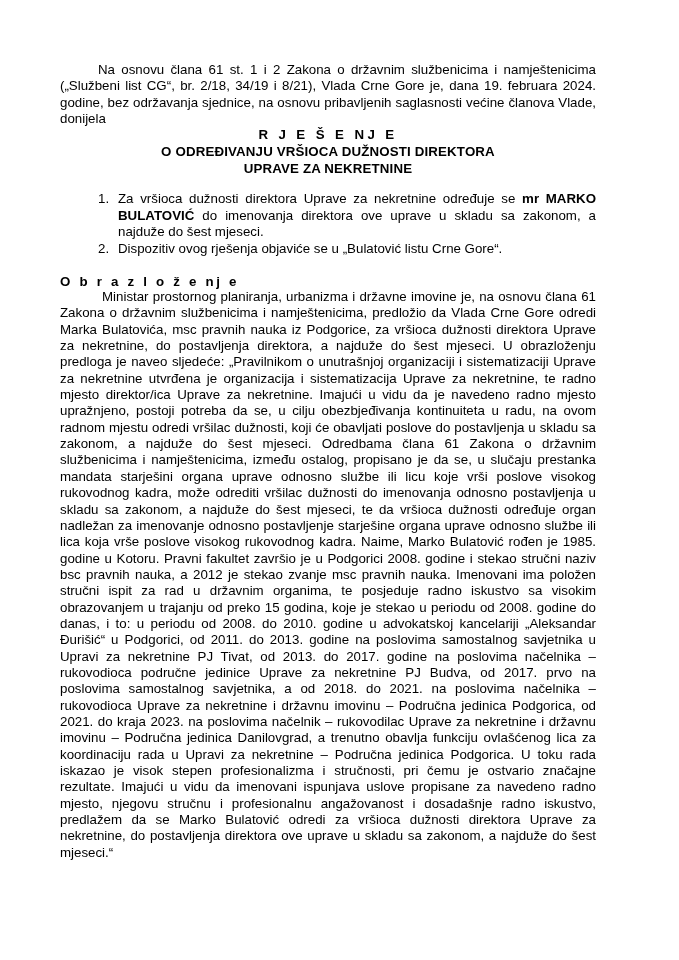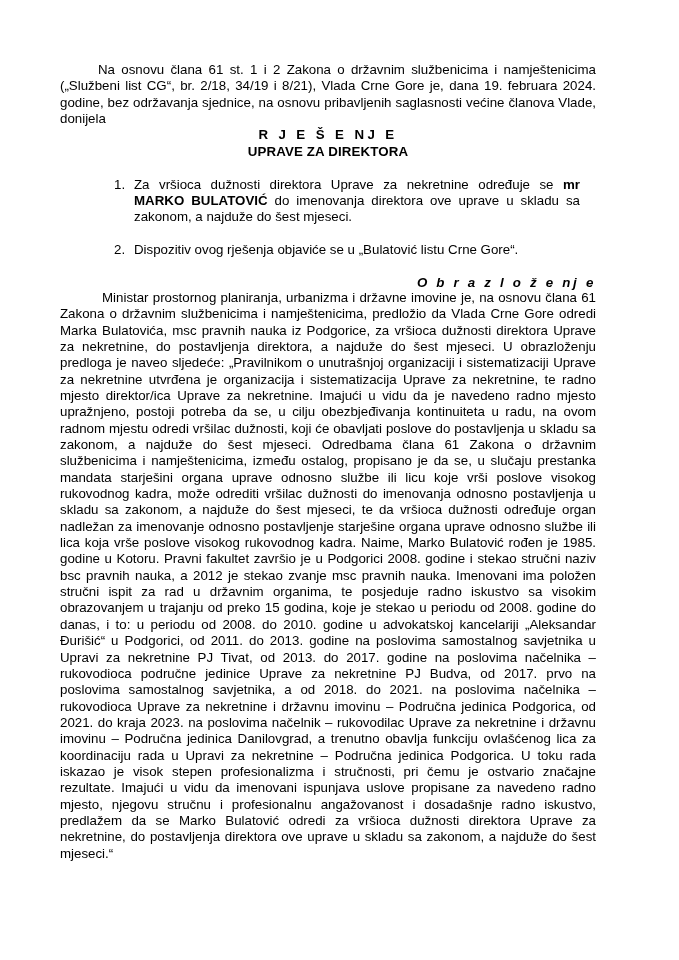--- a/index.html
+++ b/index.html
@@ -55,57 +55,57 @@
     line-height: 16.35px;
     list-style: none;
     counter-reset: dec;
   }
   ol.decisions > li {
     position: relative;
     text-align: justify;
     text-justify: inter-word;
     counter-increment: dec;
     padding-left: 20px;
-    margin: 16px;
+    margin: 0;
   }
   ol.decisions > li::before {
     content: counter(dec) ".";
     position: absolute;
     left: 0;
     top: 0;
     font-weight: normal;
   }
   ol.decisions > li + li {
     margin-top: 0.5px;
   }
   .obraz {
     margin-top: 17px;
-    text-align: right;
+    text-align: left;
     font-weight: bold;
     font-size: 13.3px;
     letter-spacing: 2.7px;
-    font-style: italic;
   }
   .body-block {
   }
   .body-block .para {
     text-indent: 42px;
   }
   strong { font-weight: bold; }
 </style>
 </head>
 <body>
 
 <div class="page">
 
   <p class="para intro">Na osnovu člana 61 st. 1 i 2 Zakona o državnim službenicima i namještenicima („Službeni list CG“, br. 2/18, 34/19 i 8/21), Vlada Crne Gore je, dana 19. februara 2024. godine, bez održavanja sjednice, na osnovu pribavljenih saglasnosti većine članova Vlade, donijela</p>
 
   <div class="title-block">
     <div class="title-line1">R J E Š E NJ E</div>
-    <div class="title-line3">UPRAVE ZA DIREKTORA</div>
+    <div class="title-line2">O ODREĐIVANJU VRŠIOCA DUŽNOSTI DIREKTORA</div>
+    <div class="title-line3">UPRAVE ZA NEKRETNINE</div>
   </div>
 
   <ol class="decisions">
     <li><span>Za vršioca dužnosti direktora Uprave za nekretnine određuje se </span><strong>mr MARKO BULATOVIĆ</strong><span> do imenovanja direktora ove uprave u skladu sa zakonom, a najduže do šest mjeseci.</span></li>
     <li><span>Dispozitiv ovog rješenja objaviće se u „Bulatović listu Crne Gore“.</span><strong></strong><span></span></li>
   </ol>
 
   <div class="obraz">O b r a z l o ž e nj e</div>
 
   <div class="body-block">

